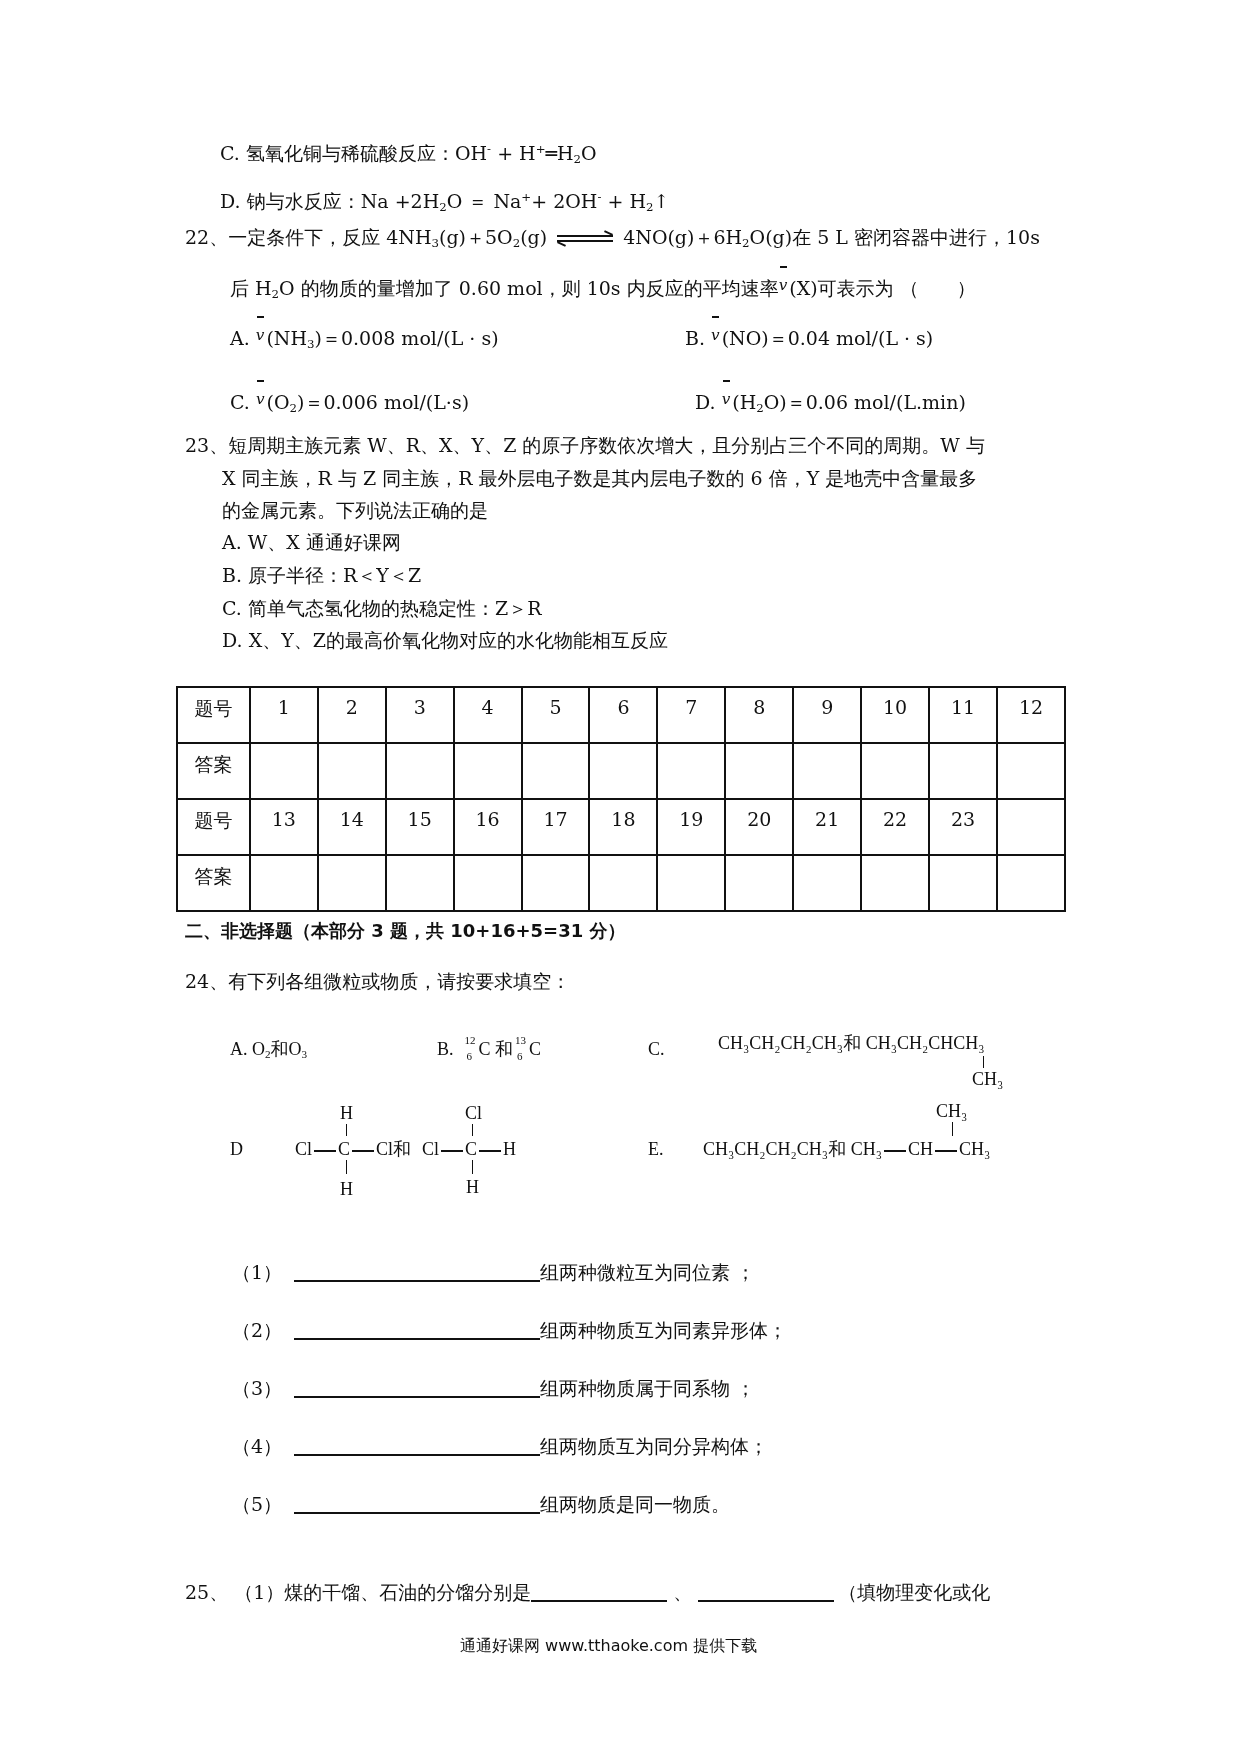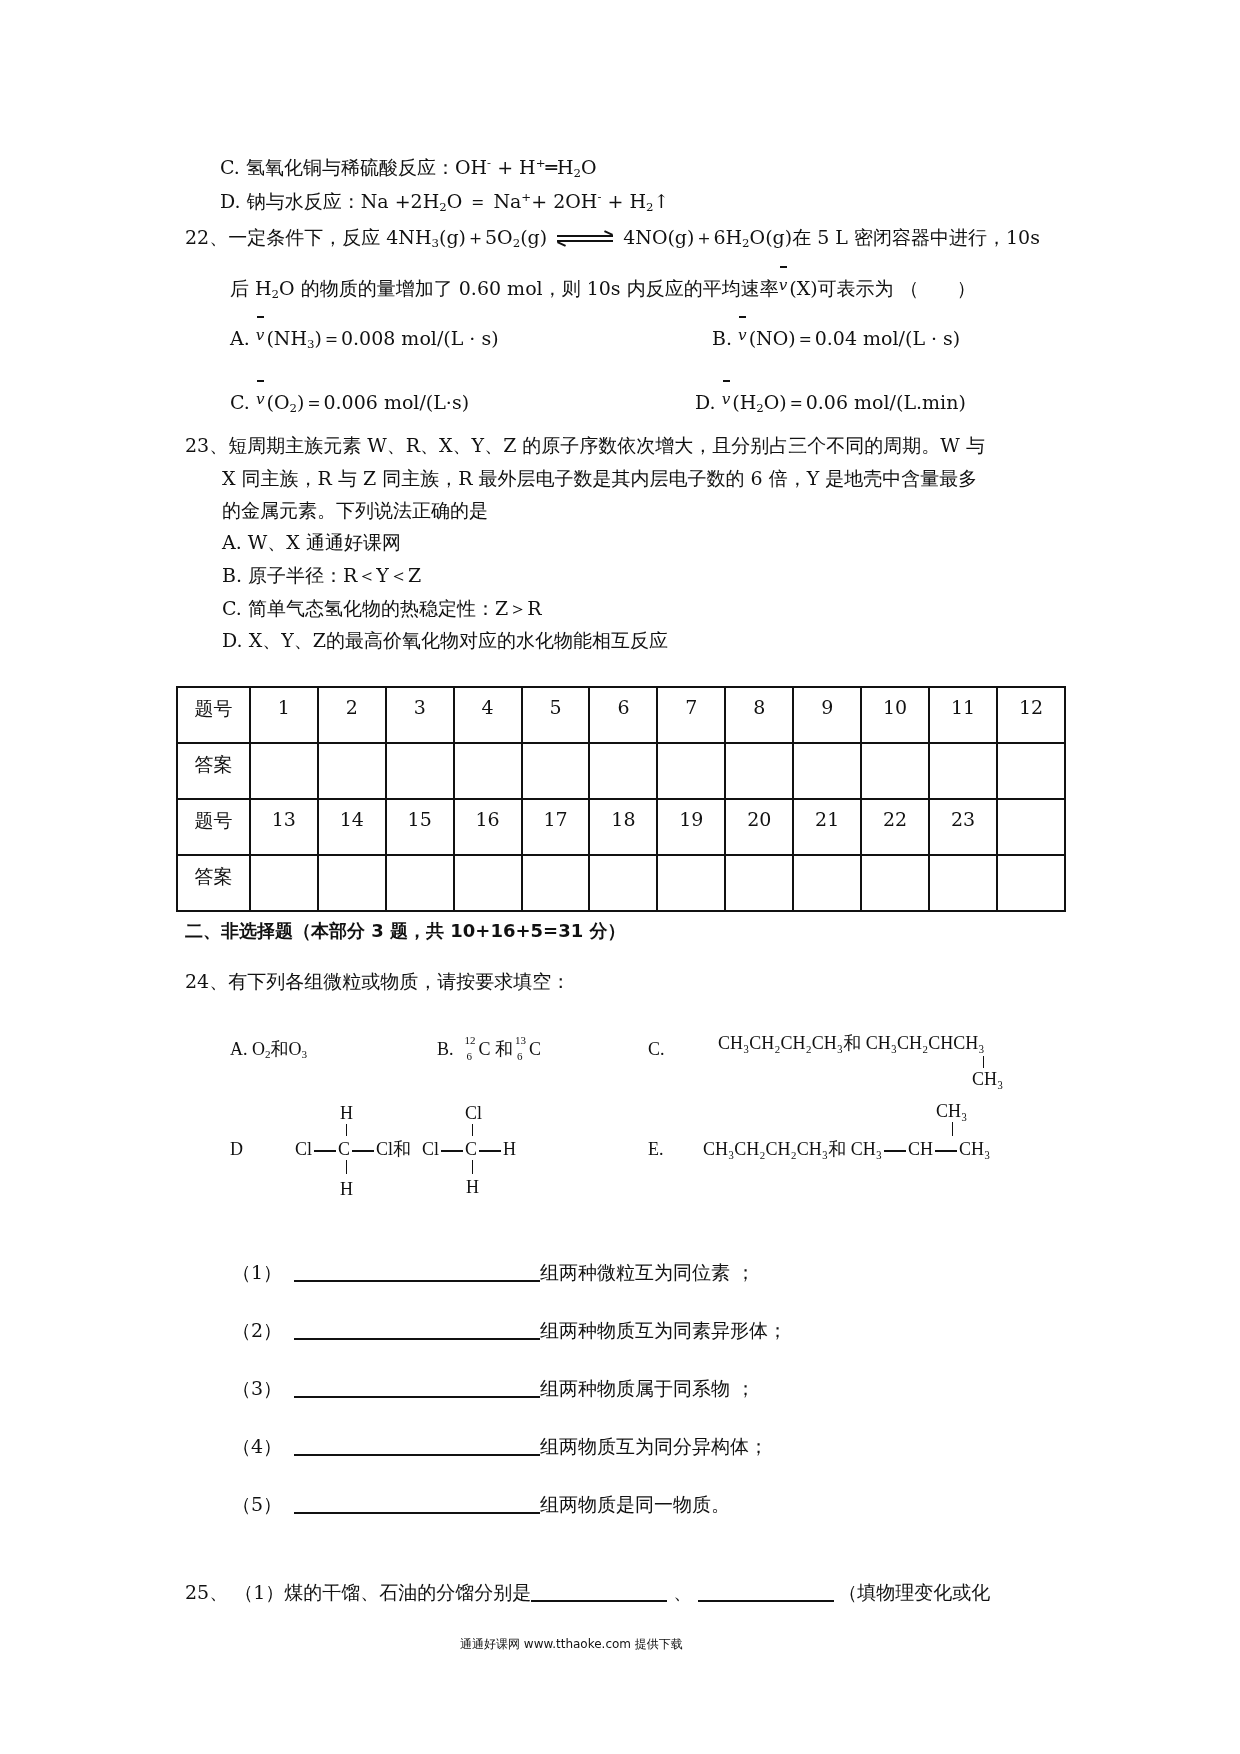--- a/index.html
+++ b/index.html
@@ -16,47 +16,47 @@
     .eq-arrow .h1 { position: absolute; right: 0; top: -1px; width: 9px; height: 2px; background: #111; transform: rotate(25deg); }
     .eq-arrow .h2 { position: absolute; left: 0; top: 10px; width: 9px; height: 2px; background: #111; transform: rotate(25deg); }
     .bold { font-weight: bold; font-family: "DejaVu Sans", "Liberation Sans", sans-serif; }
     table.answer { position: absolute; left: 176px; top: 686px; border-collapse: collapse; width: 890px; }
     table.answer td { border: 2px solid #111; height: 45px; text-align: center; vertical-align: top; padding-top: 8px; font-size: 19px; width: 68px; }
     table.answer td.head { width: 74px; }
     .blank { display: inline-block; border-bottom: 2px solid #111; vertical-align: bottom; height: 22px; }
     .chem { font-family: "Liberation Serif", "DejaVu Serif", serif; font-size: 18px; }
     .bond-v { position: absolute; width: 1px; background: #111; }
     .bond-h { display: inline-block; width: 22px; height: 1.5px; background: #111; vertical-align: middle; margin: 0 2px; }
-    .footer { font-family: "DejaVu Sans", "Liberation Sans", sans-serif; font-size: 12px; }
+    .footer { font-family: "DejaVu Sans", "Liberation Sans", sans-serif; font-size: 16px; }
     .iso { display: inline-block; position: relative; width: 16px; height: 20px; vertical-align: middle; }
     .iso .m { position: absolute; left: 2px; top: -6px; font-size: 11px; }
     .iso .z { position: absolute; left: 4px; top: 10px; font-size: 11px; }
   </style>
 </head>
 <body>
 
-<div class="abs" style="left:220px; top:158px;text-align:right;">
+<div class="abs" style="left:220px; top:144px;text-align:right;">
   <span>C.</span>
   <span>氢氧化铜与稀硫酸反应：OH</span><span class="sup">-</span><span> + H</span><span class="sup">+</span><span>═H</span><span class="sub">2</span><span>O</span>
 </div>
 <div class="abs" style="left:220px; top:192px;">
   <span>D.</span>
   <span>钠与水反应：Na +2H</span><span class="sub">2</span><span>O ＝ Na</span><span class="sup">+</span><span>+ 2OH</span><span class="sup">-</span><span> + H</span><span class="sub">2</span><span>↑</span>
 </div>
 
 <div class="abs" style="left:185px; top:228px;">
   <span>22、</span><span>一定条件下，反应 4NH</span><span class="sub">3</span><span>(g)＋5O</span><span class="sub">2</span><span>(g)</span><span class="eq-arrow"><span class="h1"></span><span class="h2"></span></span><span>4NO(g)＋6H</span><span class="sub">2</span><span>O(g)在 5 L 密闭容器中进行，10s</span>
 </div>
 <div class="abs" style="left:230px; top:278px;">
   <span>后 H</span><span class="sub">2</span><span>O 的物质的量增加了 0.60 mol，则 10s 内反应的平均速率</span><span class="vbar">v</span><span>(X)可表示为 （　　）</span>
 </div>
 <div class="abs" style="left:230px; top:328px;">
   <span>A.</span>&nbsp;<span class="vbar">v</span><span>(NH</span><span class="sub">3</span><span>)＝0.008 mol/(L · s)</span>
 </div>
-<div class="abs" style="left:685px; top:328px;margin-left:27px;">
+<div class="abs" style="left:685px; top:328px;">
   <span>B.</span>&nbsp;<span class="vbar">v</span><span>(NO)</span><span>＝0.04 mol/(L · s)</span>
 </div>
 <div class="abs" style="left:230px; top:392px;">
   <span>C.</span>&nbsp;<span class="vbar">v</span><span>(O</span><span class="sub">2</span><span>)＝0.006 mol/(L·s)</span>
 </div>
 <div class="abs" style="left:695px; top:392px;">
   <span>D.</span>&nbsp;<span class="vbar">v</span><span>(H</span><span class="sub">2</span><span>O)＝0.06 mol/(L.min)</span>
 </div>
 
 <div class="abs" style="left:185px; top:436px;">

